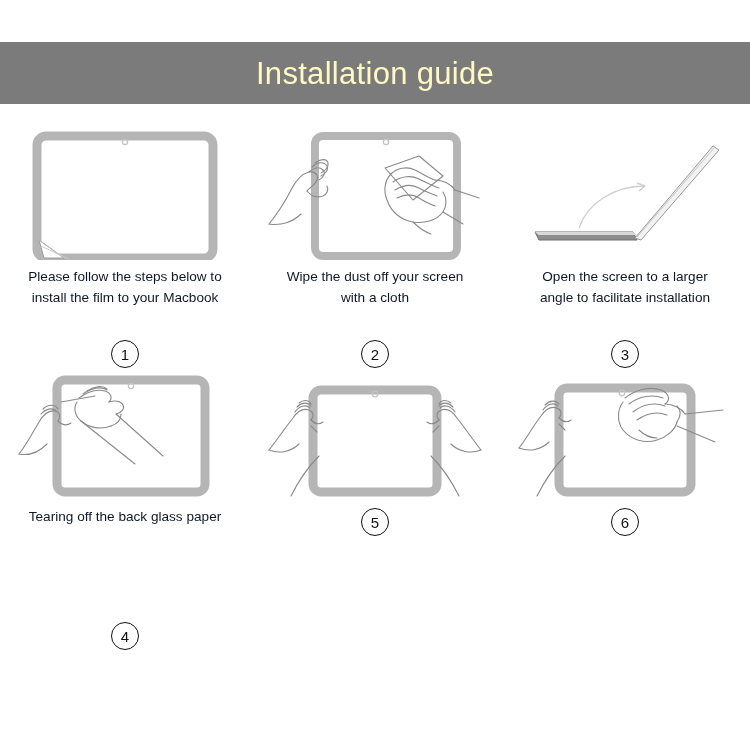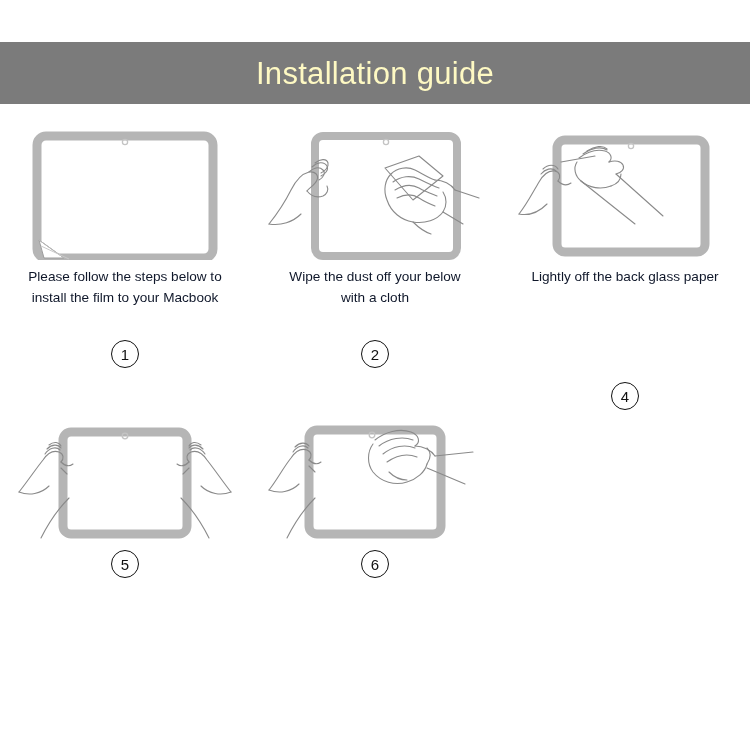--- a/index.html
+++ b/index.html
@@ -150,26 +150,42 @@
             <path d="M124 46 C118 52, 116 62, 120 72 C124 84, 134 92, 146 94
                      C158 96, 170 92, 176 84"></path>
             <path d="M176 84 C180 78, 180 70, 176 64"></path>
             <path d="M168 52 C176 52, 184 56, 188 62"></path>
             <path d="M176 84 L196 96"></path>
             <path d="M188 62 L212 70"></path>
             <path d="M146 94 C152 100, 158 104, 164 106"></path>
           </g>
         </svg>
       </div>
-      <div class="caption">Wipe the dust off your below with a cloth</div>
+      <div class="caption">Wipe the dust off your screen with a cloth</div>
       <div class="num-wrap">
         <div class="num-circle">2</div>
       </div>
     </div>
 
+    <div class="step row-1">
+      <div class="art">
+        <svg viewBox="0 0 216 132" xmlns="http://www.w3.org/2000/svg">
+          <path d="M18 104 L116 104 L120 112 L22 112 Z" fill="#8f8f8f" stroke="#6f6f6f" stroke-width="1"></path>
+          <path d="M18 104 L116 104 L120 107 L22 107 Z" fill="#d9d9d9" stroke="none"></path>
+          <path d="M118 110 L196 18 L202 22 L124 112 Z" fill="#f2f2f2" stroke="#9a9a9a" stroke-width="1"></path>
+          <path d="M120 109 L197 20" fill="none" stroke="#c4c4c4" stroke-width="1"></path>
+          <path d="M62 100 C70 76, 96 58, 128 58" fill="none" stroke="#cfcfcf" stroke-width="1.4"></path>
+          <path d="M128 58 L120 55 M128 58 L122 63" fill="none" stroke="#cfcfcf" stroke-width="1.4"></path>
+        </svg>
+      </div>
+      <div class="caption">Open the screen to a larger angle to facilitate installation</div>
+      <div class="num-wrap">
+        <div class="num-circle">3</div>
+      </div>
+    </div>
 
     <div class="step row-2">
       <div class="art">
         <svg viewBox="0 0 216 132" xmlns="http://www.w3.org/2000/svg">
           <rect x="40" y="12" width="148" height="112" rx="8" ry="8" fill="none" stroke="#b5b5b5" stroke-width="9"></rect>
           <circle cx="114" cy="18" r="2.6" fill="none" stroke="#c4c4c4" stroke-width="1.3"></circle>
           <g fill="none" stroke="#8a8a8a" stroke-width="1.1" stroke-linecap="round" stroke-linejoin="round">
             <path d="M2 86 C10 76, 16 64, 22 54 C26 47, 32 42, 38 43 C43 44, 44 49, 41 53"></path>
             <path d="M24 46 C28 41, 35 39, 39 43"></path>
             <path d="M26 41 C31 36, 38 36, 41 41"></path>
@@ -182,21 +198,21 @@
             <path d="M70 23 C78 18, 86 17, 90 21"></path>
             <path d="M92 34 C98 32, 104 33, 106 37 C108 41, 104 45, 99 46"></path>
             <path d="M60 34 C56 40, 58 48, 64 53 C72 60, 84 62, 94 58"></path>
             <path d="M94 58 C100 56, 104 52, 104 46"></path>
             <path d="M64 53 L118 96"></path>
             <path d="M99 46 L146 88"></path>
             <path d="M44 34 L78 28"></path>
           </g>
         </svg>
       </div>
-      <div class="caption">Lightly off the back glass paper</div>
+      <div class="caption">Tearing off the back glass paper</div>
       <div class="num-wrap">
         <div class="num-circle">4</div>
       </div>
     </div>
 
     <div class="step row-2">
       <div class="art">
         <svg viewBox="0 0 216 132" xmlns="http://www.w3.org/2000/svg">
           <rect x="46" y="22" width="124" height="102" rx="8" ry="8" fill="none" stroke="#b5b5b5" stroke-width="9"></rect>
           <circle cx="108" cy="26" r="2.8" fill="none" stroke="#c4c4c4" stroke-width="1.3"></circle>

